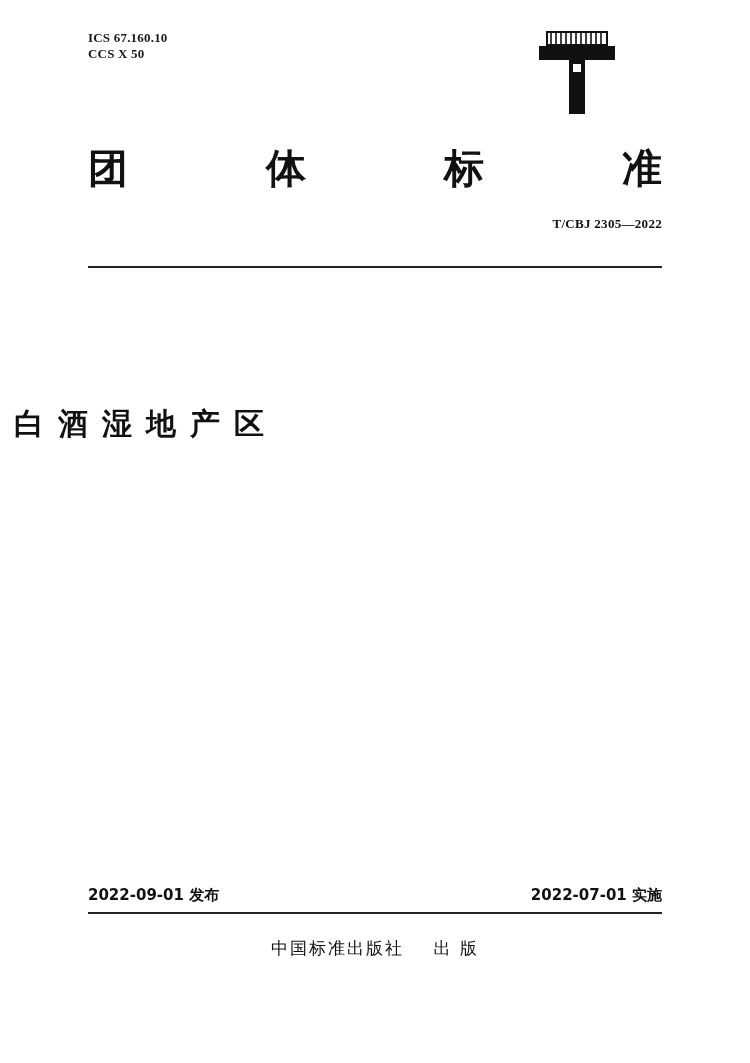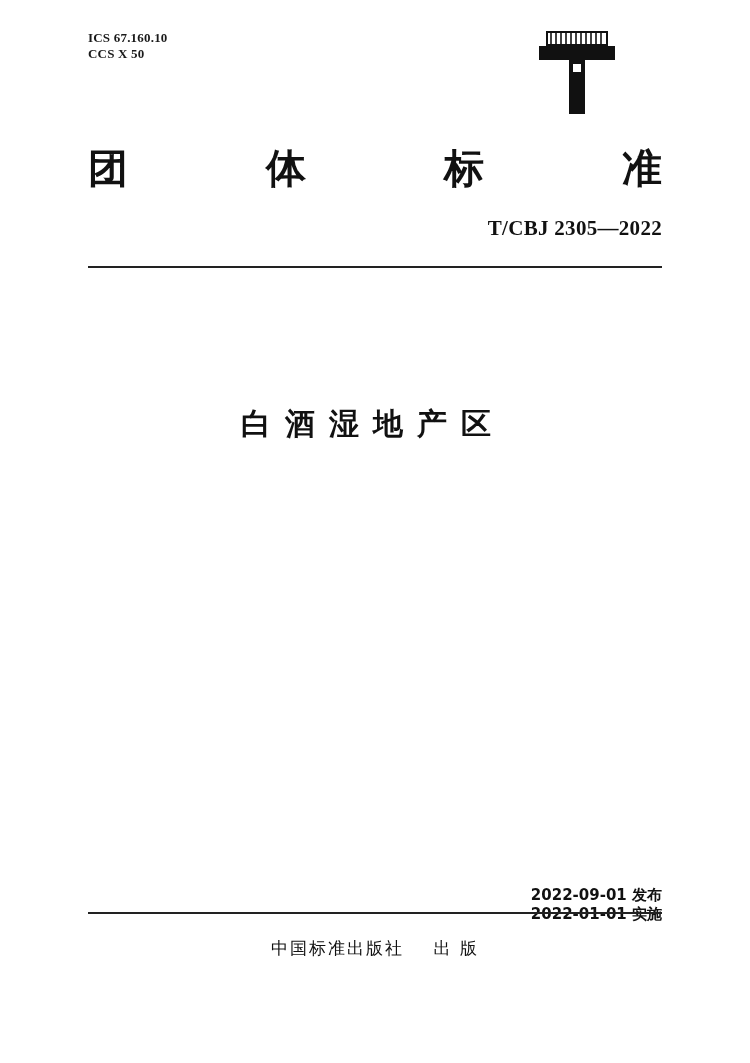--- a/index.html
+++ b/index.html
@@ -66,21 +66,21 @@
   .main-title span {
     display: inline-block;
   }
 
   
   .std-number {
     position: absolute;
     right: 88px;
     top: 216px;
     font-family: "Liberation Serif", serif;
-    font-size: 21px;
+    font-size: 13px;
     font-weight: bold;
     letter-spacing: 0.3px;
     color: #111;
   }
 
   
   .rule-top {
     position: absolute;
     left: 88px;
     right: 88px;
@@ -88,21 +88,21 @@
     height: 2px;
     background: #222;
   }
 
   
   .doc-title-cn {
     position: absolute;
     left: 0;
     right: 18px;
     top: 404px;
-    text-align: center;
+    text-align: left;
     font-family: "DejaVu Sans", sans-serif;
     font-size: 30px;
     font-weight: bold;
     letter-spacing: 14px;
     text-indent: 14px;
     color: #111;
   }
   .doc-title-en {
     position: absolute;
     left: 0;
@@ -122,21 +122,20 @@
     left: 88px;
     right: 88px;
     top: 886px;
     display: flex;
     justify-content: space-between;
     align-items: flex-end;
     font-family: "DejaVu Sans", sans-serif;
     font-size: 15px;
     font-weight: bold;
     color: #111;
-    flex-direction: column;
   }
   .rule-bottom {
     position: absolute;
     left: 88px;
     right: 88px;
     top: 912px;
     height: 2px;
     background: #222;
   }
 
@@ -204,21 +203,21 @@
   </div>
 
   <div class="std-number">T/CBJ 2305—2022</div>
 
   <div class="rule-top"></div>
 
   <div class="doc-title-cn">白酒湿地产区</div>
 
   <div class="dates-row">
     <div>2022-09-01 发布</div>
-    <div>2022-01-01 实施</div>
+    <div>2022-07-01 实施</div>
   </div>
   <div class="rule-bottom"></div>
 
   <div class="publisher">
     <span class="line">中国标准出版社    出 版</span>
   </div>
 
 </div>
 
 </body></html>

